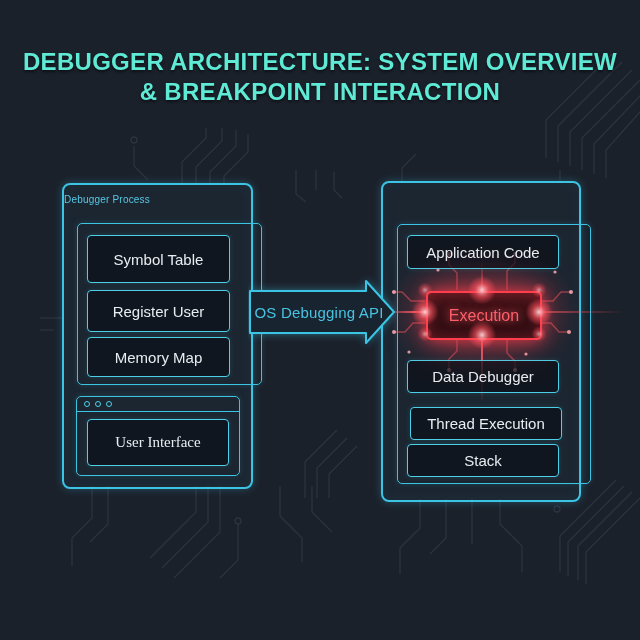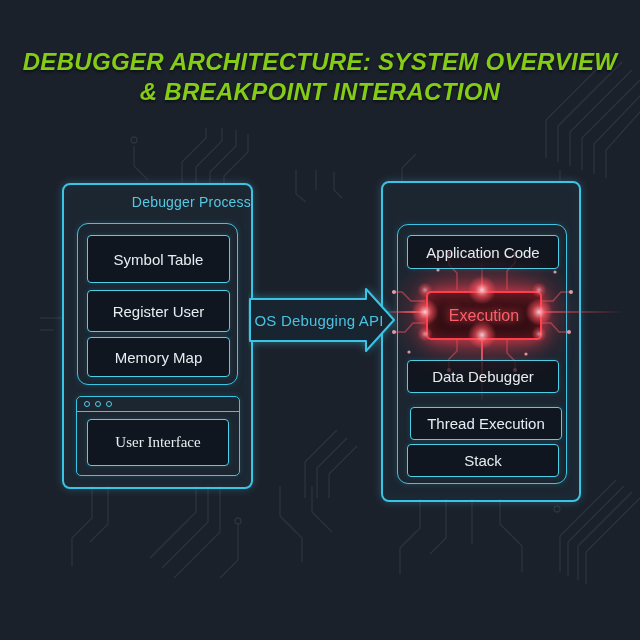--- a/index.html
+++ b/index.html
@@ -7,40 +7,40 @@
     position:relative;width:640px;height:640px;overflow:hidden;
     background:#1b212b;
     font-family:"Liberation Sans",sans-serif;
   }
   svg{display:block}
   .bg-traces{position:absolute;left:0;top:0;z-index:0;pointer-events:none}
 
   
   .title-block{position:absolute;top:47px;left:0;width:640px;text-align:center;z-index:1}
   .title-line{
-    color:#84cc16;font-size:24px;font-weight:bold;letter-spacing:.3px;line-height:30px;
+    color:#5eead4;font-size:24px;font-weight:bold;letter-spacing:.3px;line-height:30px;
     text-shadow:0 2px 3px rgba(0,0,0,.55);
-    font-style:italic;
   }
 
   
   .panel{
     position:absolute;z-index:1;border:2px solid #3cc4e4;border-radius:8px;
     background:rgba(60,196,228,.035);
     box-shadow:0 0 9px rgba(60,196,228,.30), inset 0 0 14px rgba(60,196,228,.05);
   }
   .panel-debugger{left:62px;top:183px;width:187px;height:302px}
   .panel-target{left:381px;top:181px;width:196px;height:317px}
-  .panel-label{position:absolute;top:9px;left:0;right:0;text-align:right;font-size:14px;letter-spacing:.2px}
+  .panel-label{position:absolute;top:9px;left:0;right:0;text-align:left;font-size:10px;letter-spacing:.2px}
   .panel-debugger .panel-label{color:#55c8e3}
   .panel-target .panel-label{color:#dde3e9}
 
   .group{
-    position:absolute;border:1px solid #3cc4e4;border-radius:11px;
+    position:absolute;border:1px solid #3cc4e4;border-radius:5px;
     box-shadow:0 0 6px rgba(60,196,228,.18);
+    padding-left:24px;
   }
   .panel-debugger .group{left:13px;top:38px;width:159px;height:160px}
   .panel-target .group{left:14px;top:41px;width:168px;height:258px}
 
   .module{
     position:absolute;z-index:3;border:1px solid #4ecfe8;border-radius:4px;
     background:rgba(12,17,25,.72);color:#e8edf1;font-size:15px;
     display:flex;align-items:center;justify-content:center;
     box-shadow:0 0 5px rgba(60,196,228,.16);
   }
@@ -68,21 +68,21 @@
     color:#ff5f6a;font-size:16px;
     text-shadow:0 0 9px rgba(255,95,106,.9);
     box-shadow:0 0 16px rgba(255,61,76,.8), 0 0 42px rgba(255,61,76,.42), inset 0 0 14px rgba(255,61,76,.35);
   }
 
   .red-layer,.flare-layer{position:absolute;left:-381px;top:-181px;width:640px;height:640px;pointer-events:none}
   .red-layer{z-index:2}
   .flare-layer{z-index:5}
 
   
-  .arrow-wrap{position:absolute;left:248px;top:282px;width:150px;height:76px;z-index:2}
+  .arrow-wrap{position:absolute;left:248px;top:274px;width:150px;height:76px;z-index:2}
   .arrow-label{
     position:absolute;left:6px;top:0;width:130px;height:76px;
     display:flex;align-items:center;justify-content:center;
     color:#49c2e2;font-size:15px;letter-spacing:.2px;
   }
 </style>
 </head>
 <body>
 
 <div class="canvas">

